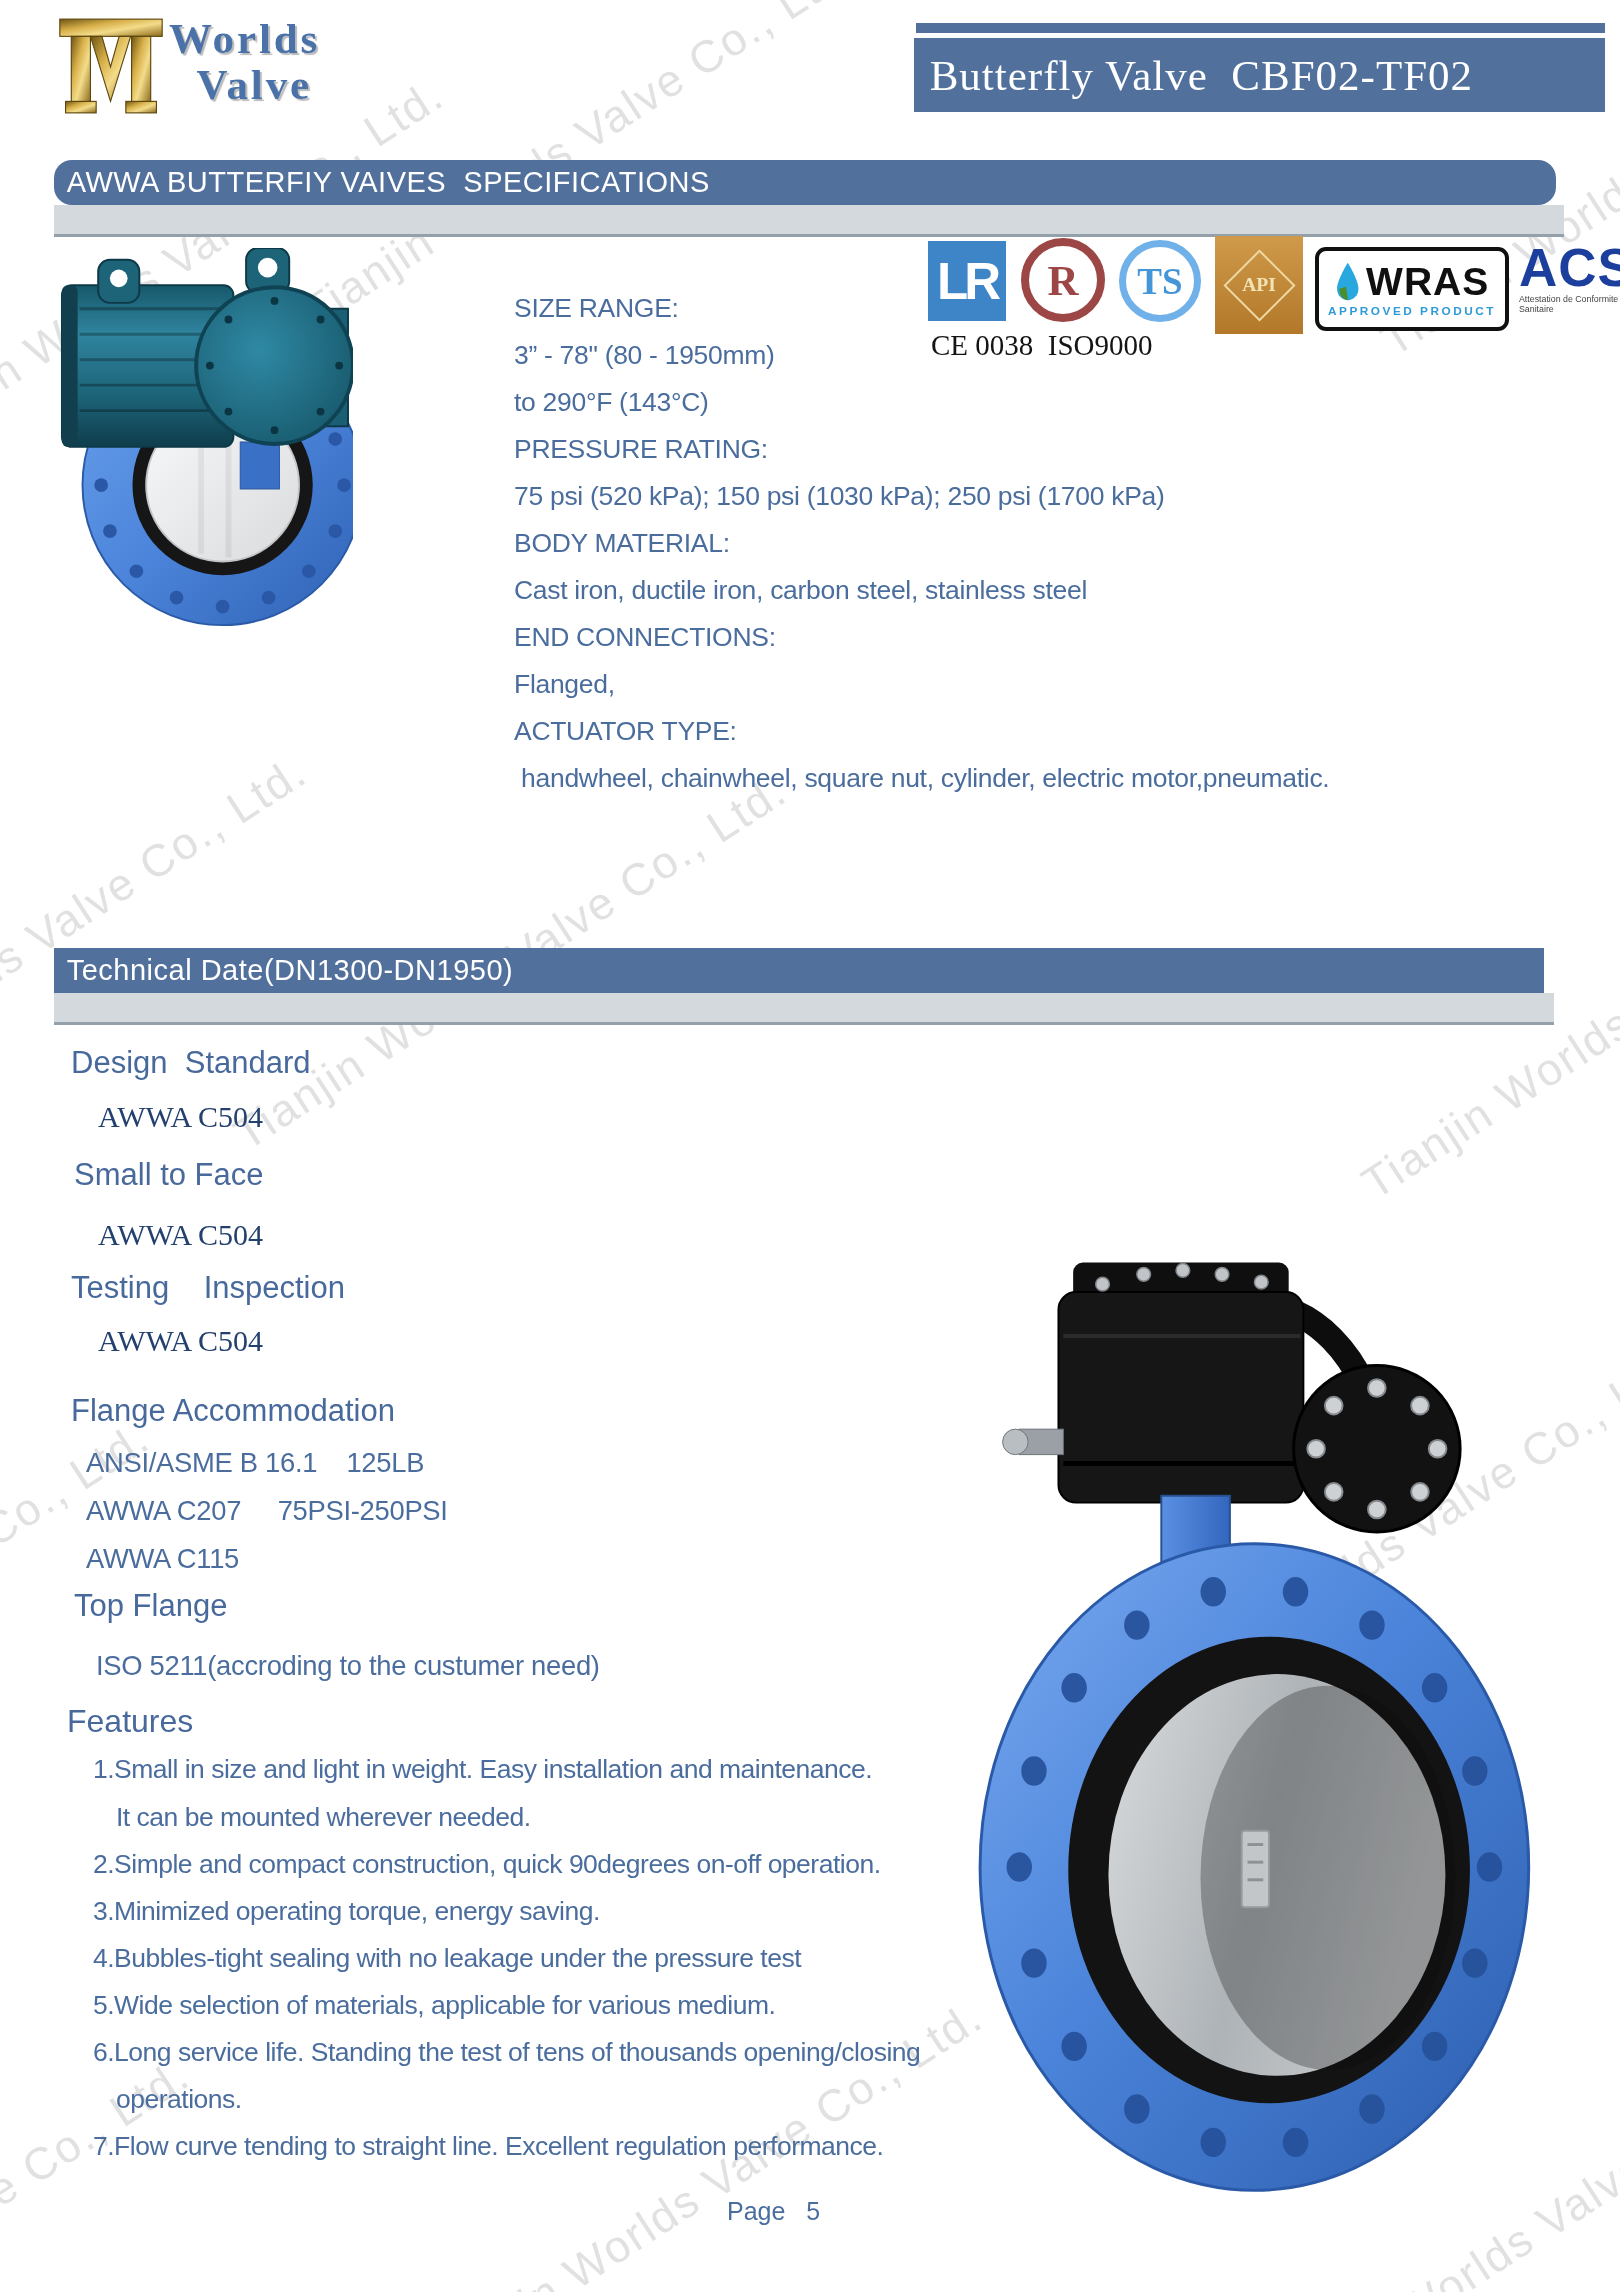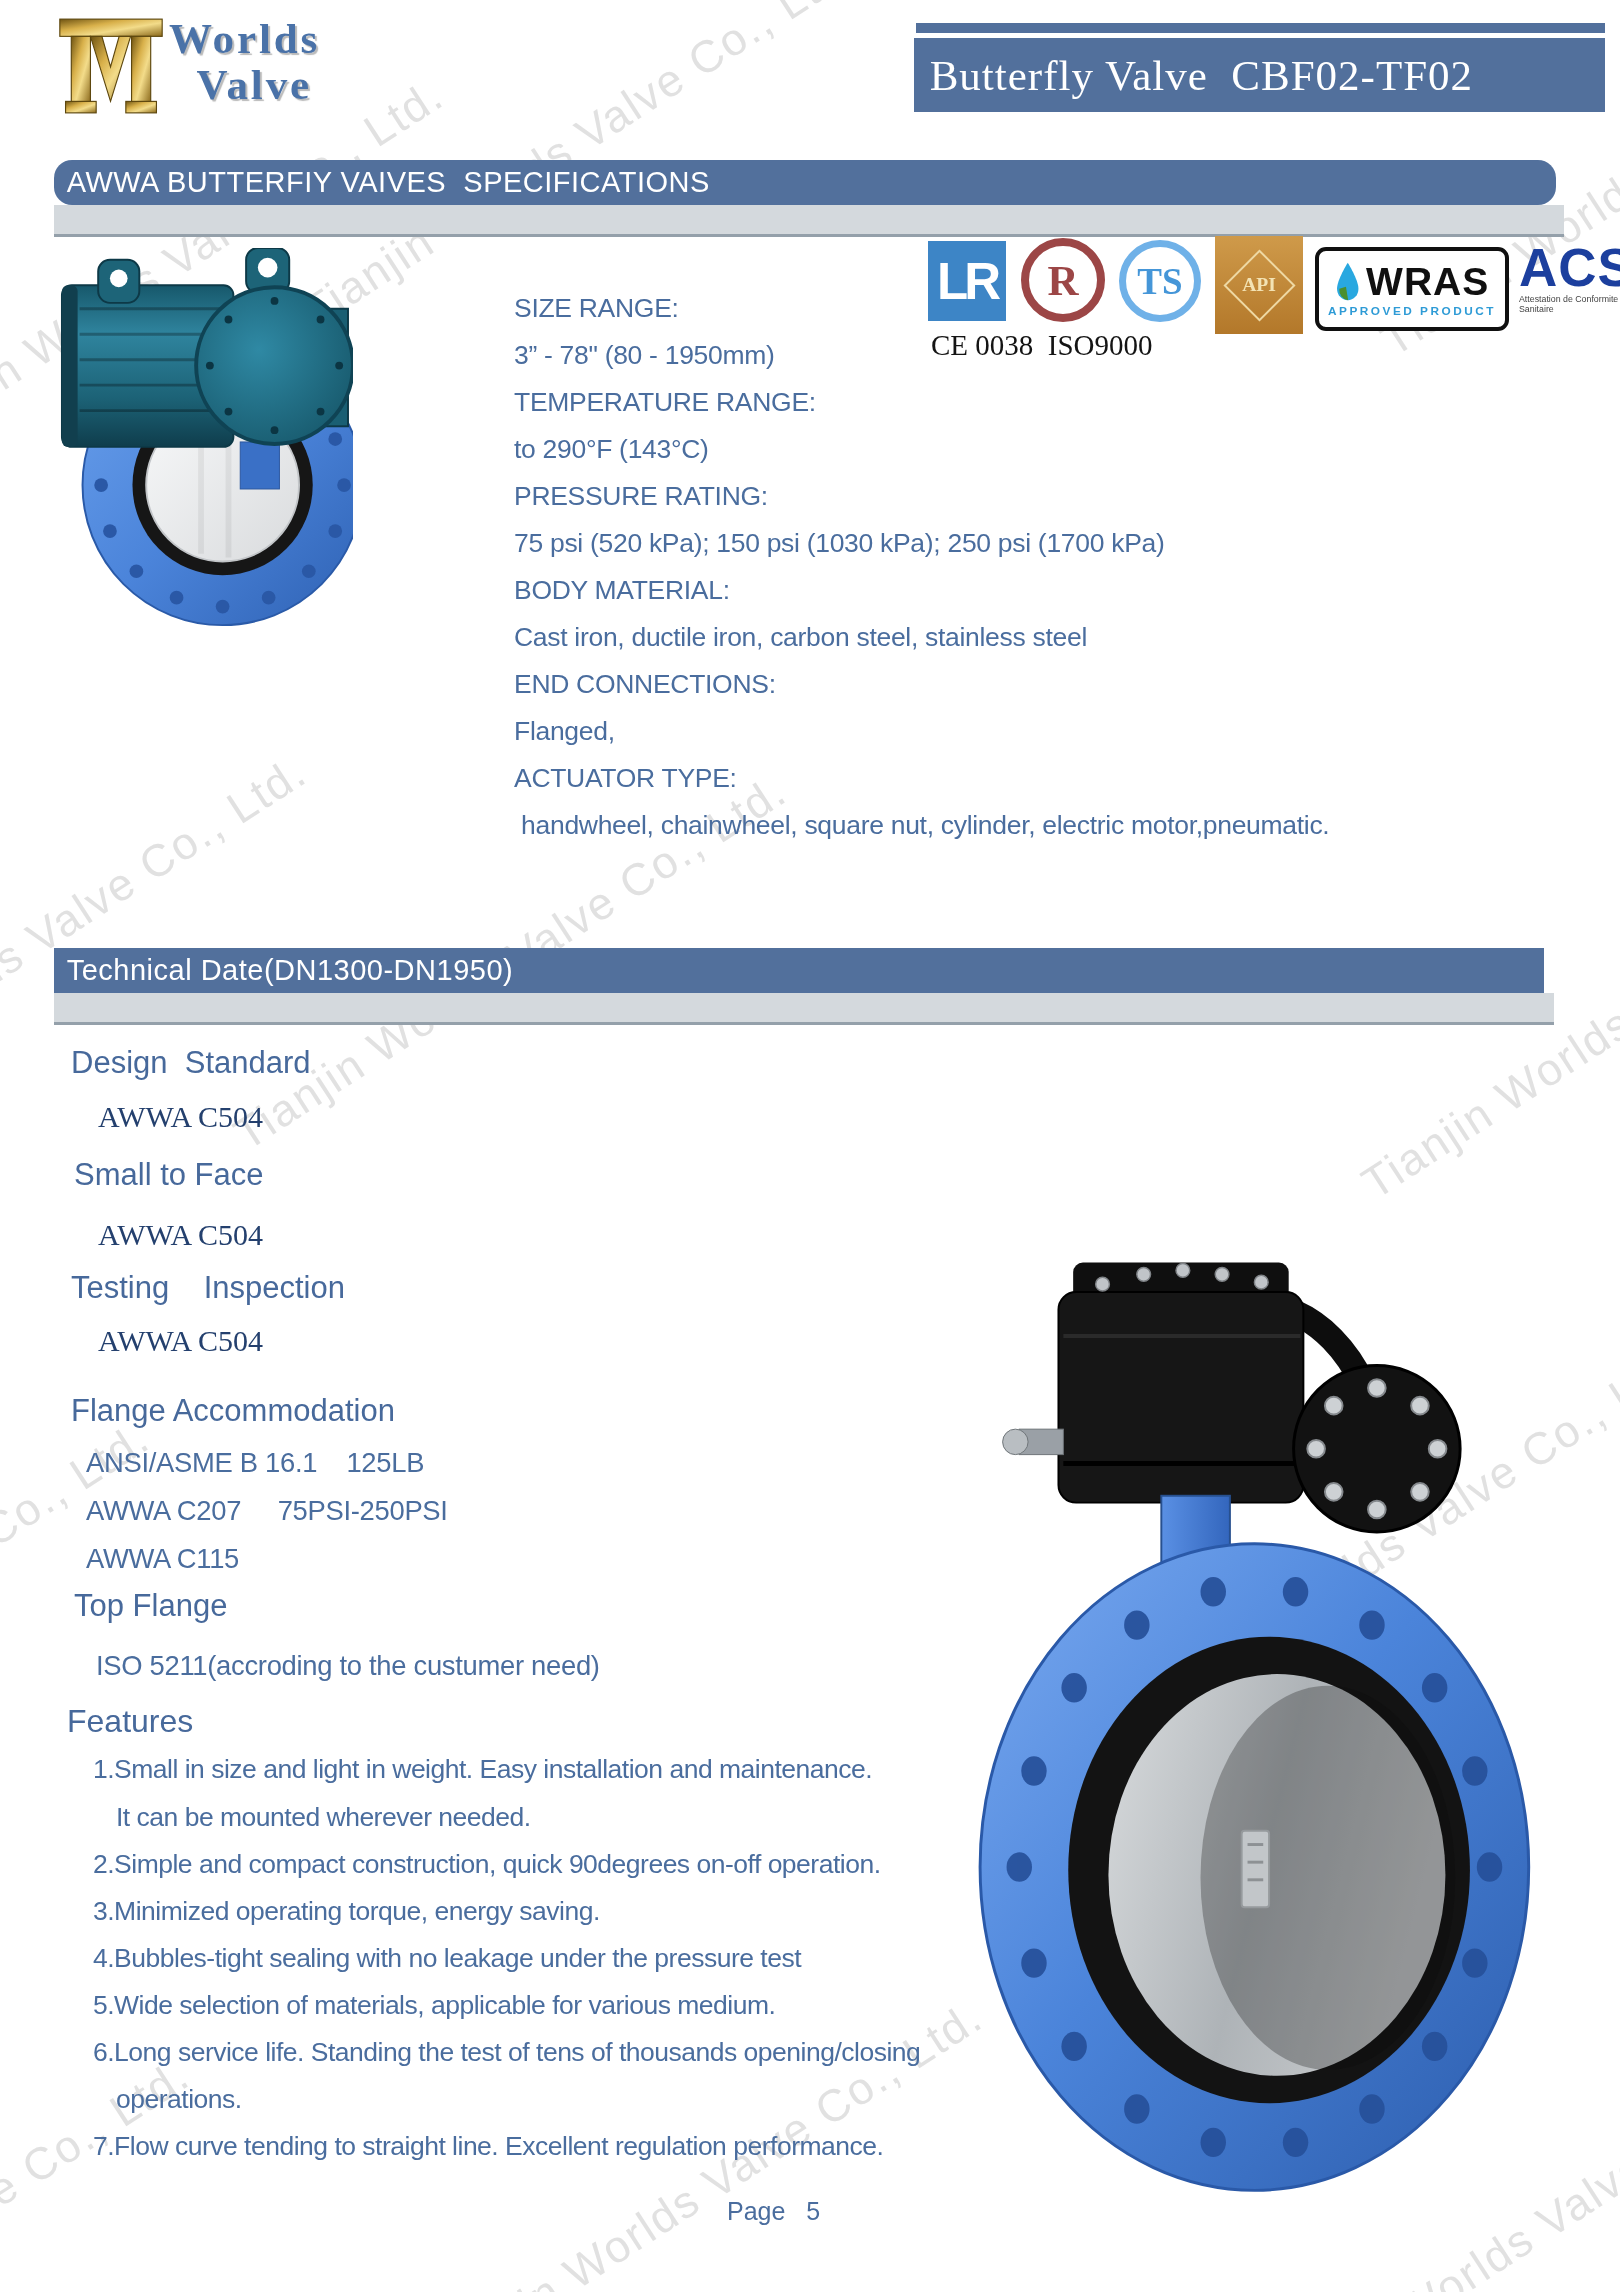--- a/index.html
+++ b/index.html
@@ -201,21 +201,20 @@
           <circle cx="178" cy="73" r="4"></circle>
         <circle cx="225" cy="54" r="4"></circle>
           <circle cx="272" cy="73" r="4"></circle>
       </g>
     </g>
   </svg>
 
   <div class="abs" id="spec-lines">
     <div class="spec-line">SIZE RANGE:</div>
     <div class="spec-line">3” - 78" (80 - 1950mm)</div>
-    <div class="spec-line">TEMPERATURE RANGE:</div>
     <div class="spec-line">to 290°F (143°C)</div>
     <div class="spec-line">PRESSURE RATING:</div>
     <div class="spec-line">75 psi (520 kPa); 150 psi (1030 kPa); 250 psi (1700 kPa)</div>
     <div class="spec-line">BODY MATERIAL:</div>
     <div class="spec-line">Cast iron, ductile iron, carbon steel, stainless steel</div>
     <div class="spec-line">END CONNECTIONS:</div>
     <div class="spec-line">Flanged,</div>
     <div class="spec-line">ACTUATOR TYPE:</div>
     <div class="spec-line"> handwheel, chainwheel, square nut, cylinder, electric motor,pneumatic.</div>
   </div>

